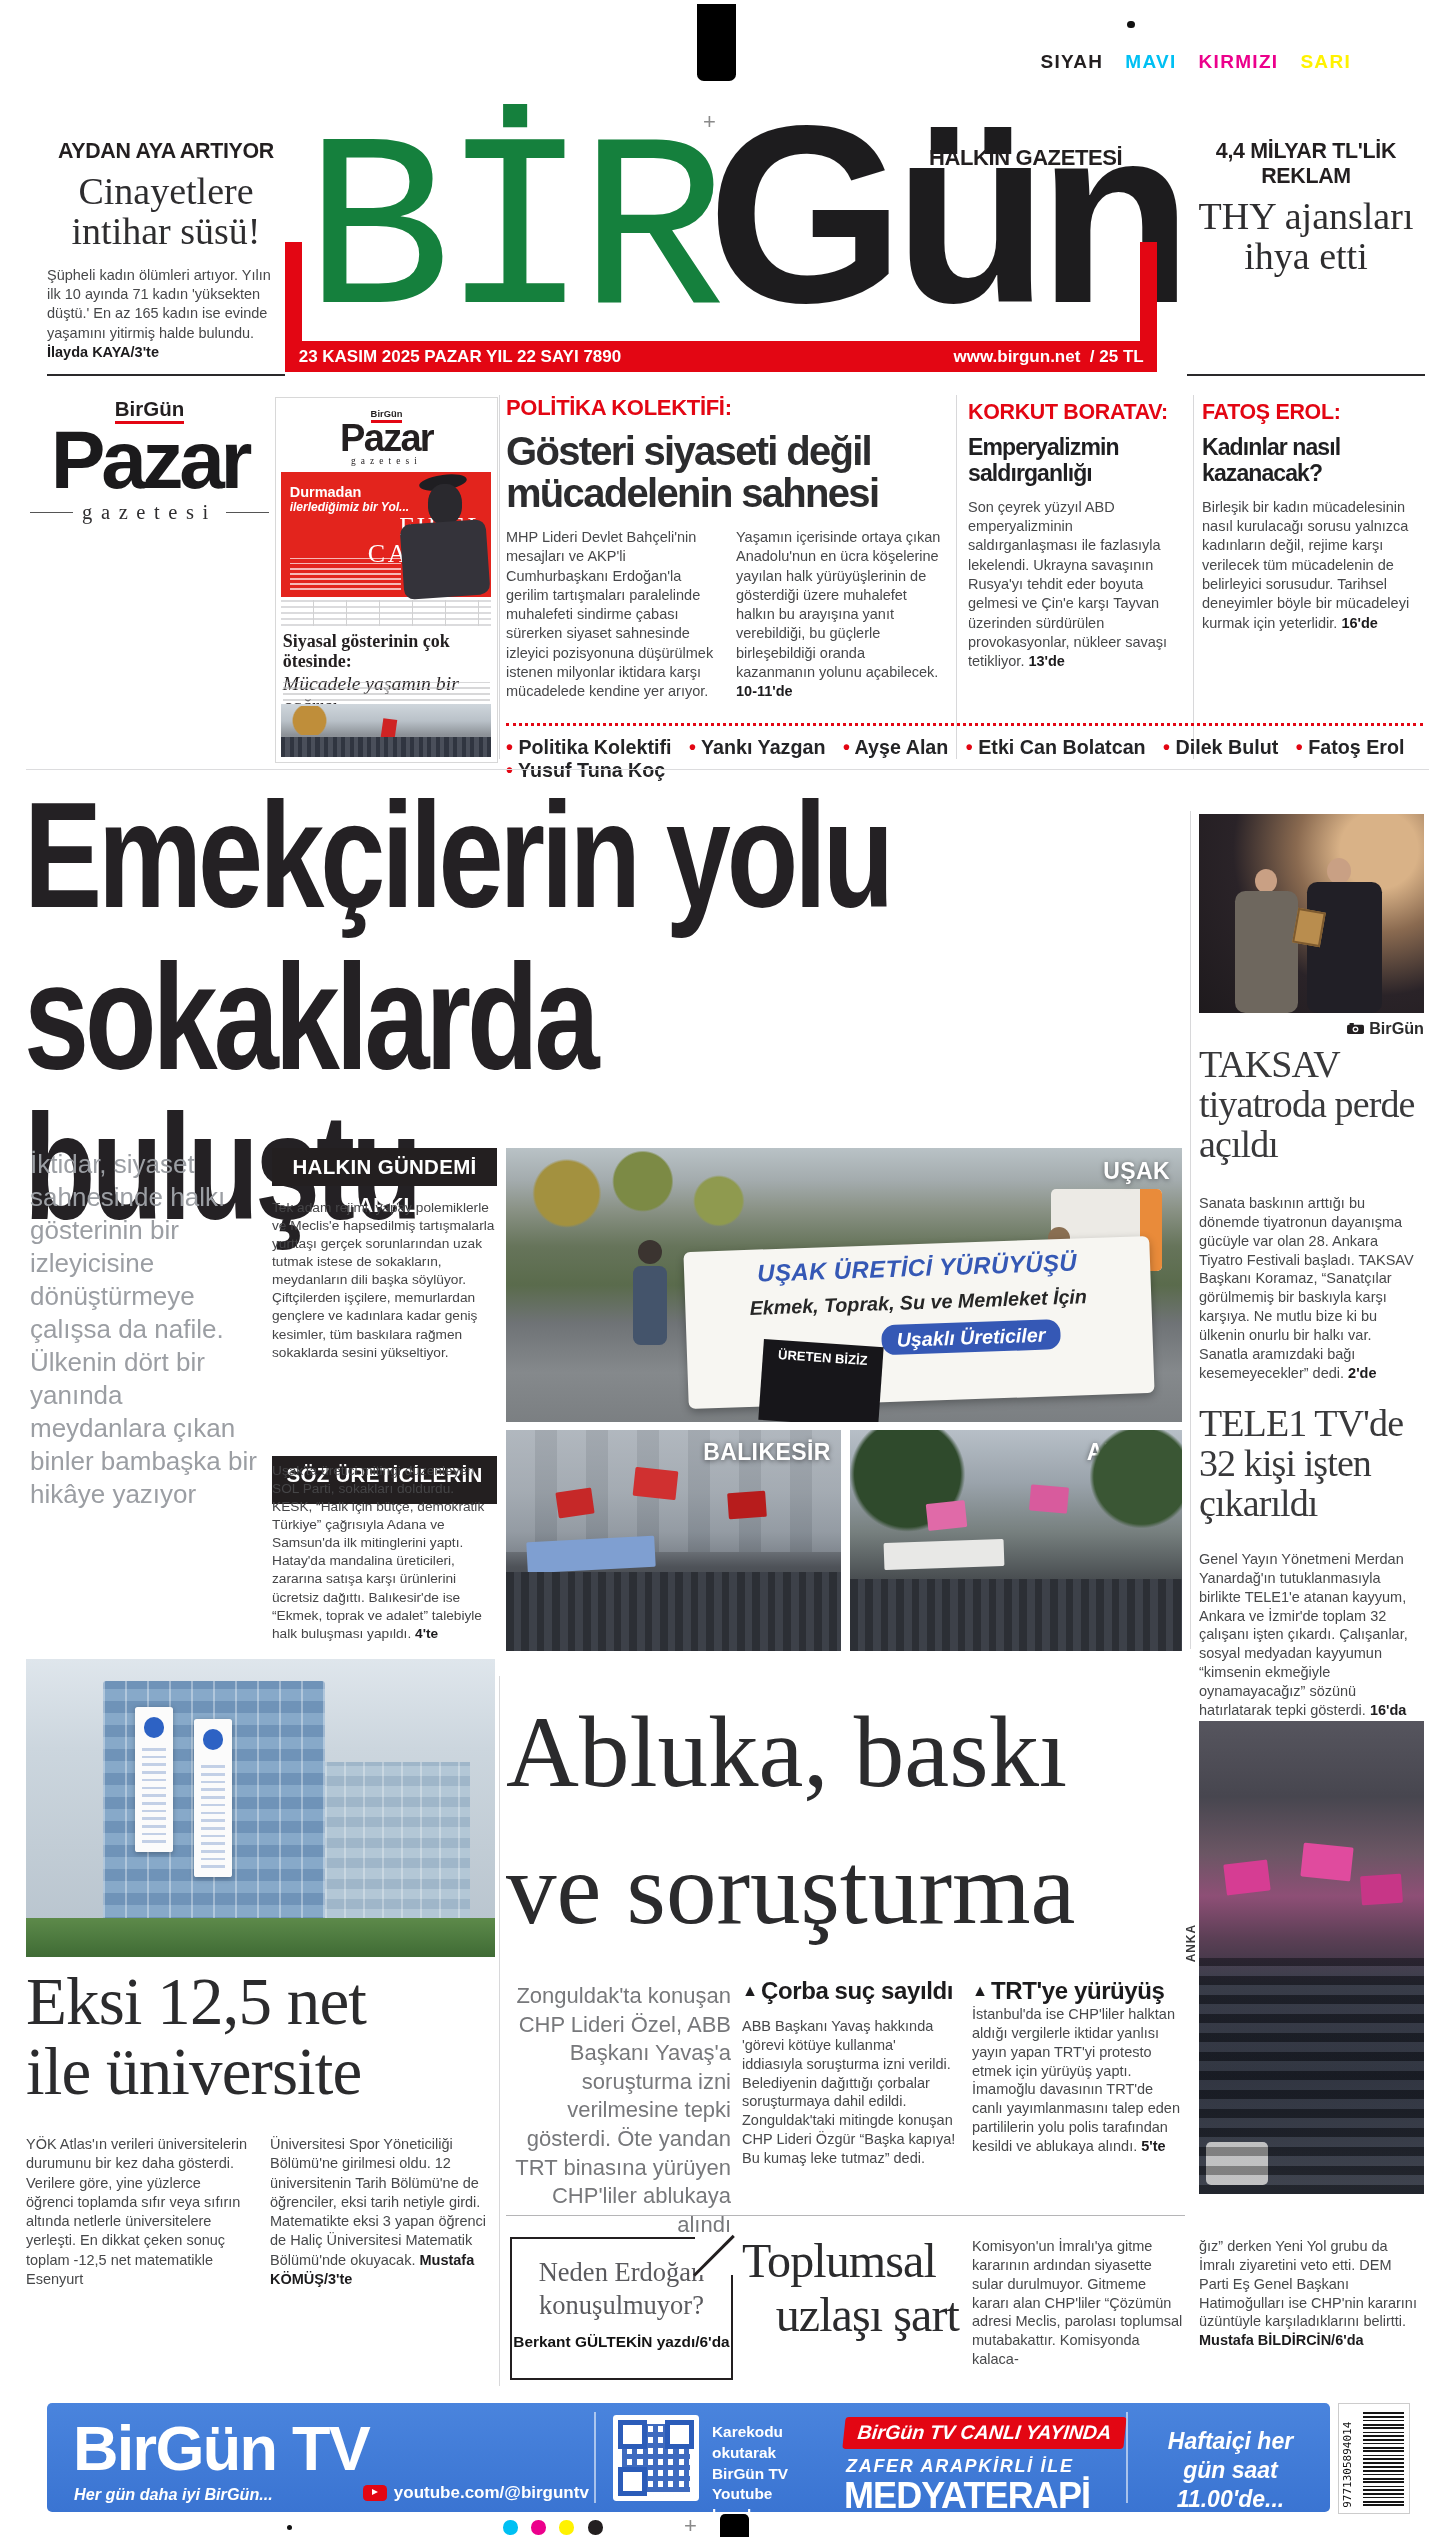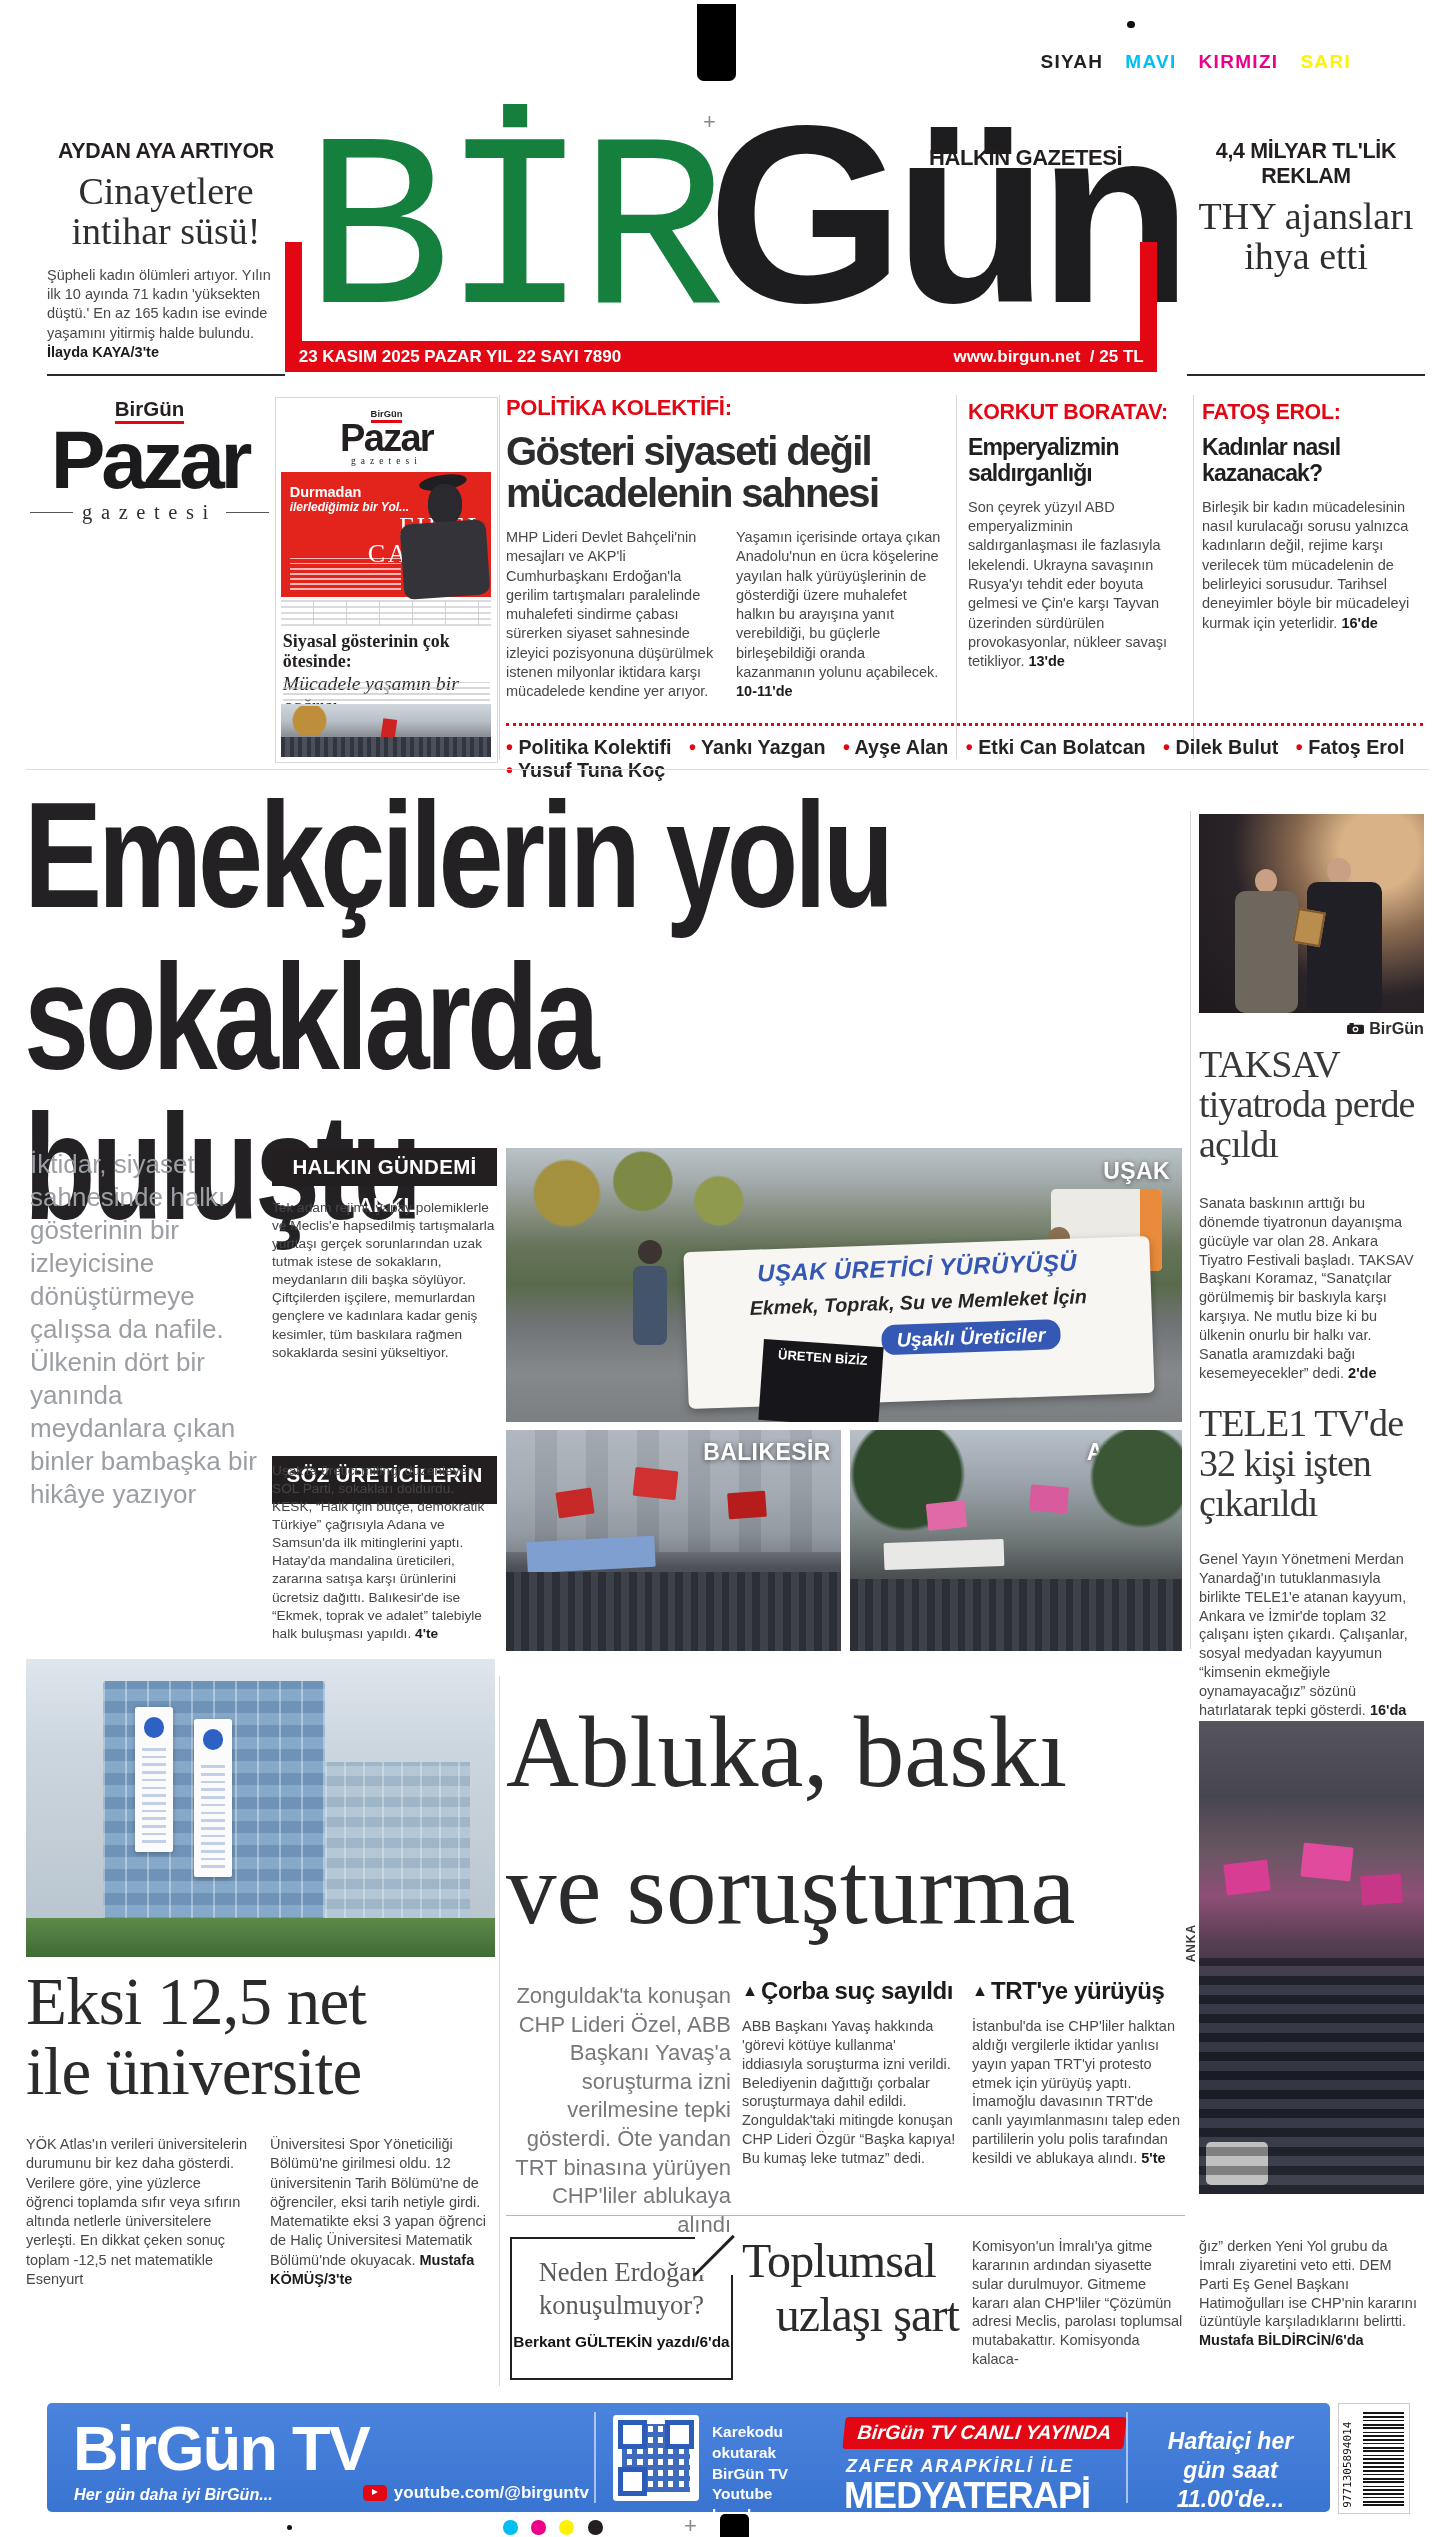--- a/index.html
+++ b/index.html
@@ -383,21 +383,21 @@
 <div class="abs bigSerif" style="left:506px;top:1839px;width:680px;font-size:101px;line-height:1">ve soruşturma</div>
 
 <div class="abs ablukaSf" style="left:510px;top:1982px;width:221px">Zonguldak'ta konuşan CHP Lideri Özel, ABB Başkanı Yavaş'a soruşturma izni verilmesine tepki gösterdi. Öte yandan TRT binasına yürüyen CHP'liler ablukaya alındı</div>
 
 <div class="abs" style="left:742px;top:1977px;width:217px">
   <div class="subTitle"><span class="tri">▲</span><span>Çorba suç sayıldı</span></div>
   <div class="sideBody" style="margin-top:12px">ABB Başkanı Yavaş hakkında 'görevi kötüye kullanma' iddiasıyla soruşturma izni verildi. Belediyenin dağıttığı çorbalar soruşturmaya dahil edildi. Zonguldak'taki mitingde konuşan CHP Lideri Özgür “Başka kapıya! Bu kumaş leke tutmaz” dedi.</div>
 </div>
 <div class="abs" style="left:972px;top:1977px;width:214px">
   <div class="subTitle"><span class="tri">▲</span><span>TRT'ye yürüyüş</span></div>
-  <div class="sideBody" style="margin-top:12px">
+  <div class="sideBody" style="">
     <span>İstanbul'da ise CHP'liler halktan aldığı vergilerle iktidar yanlısı yayın yapan TRT'yi protesto etmek için yürüyüş yaptı. İmamoğlu davasının TRT'de canlı yayımlanmasını talep eden partililerin yolu polis tarafından kesildi ve ablukaya alındı. </span><span class="tail">5'te</span>
   </div>
 </div>
 
 <div class="abs" style="left:506px;top:2215px;width:679px;height:0.9px;background:#b5b5b7"></div>
 
 <div class="abs cutbox" style="left:510px;top:2237px;width:219px;height:139px">
   <div class="cutCorner"></div>
   <div class="boxSerif" style="margin-top:17px">
     <div>Neden Erdoğan</div>

